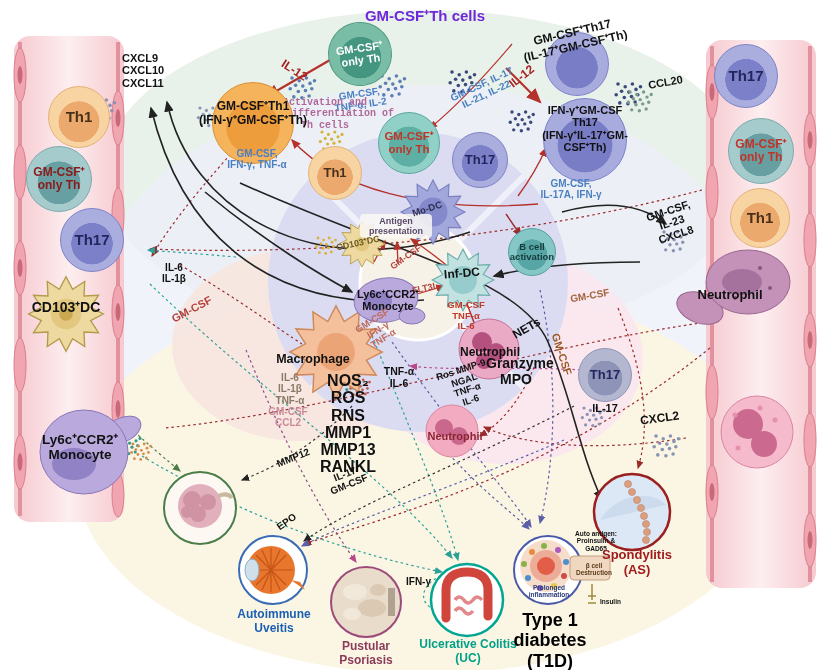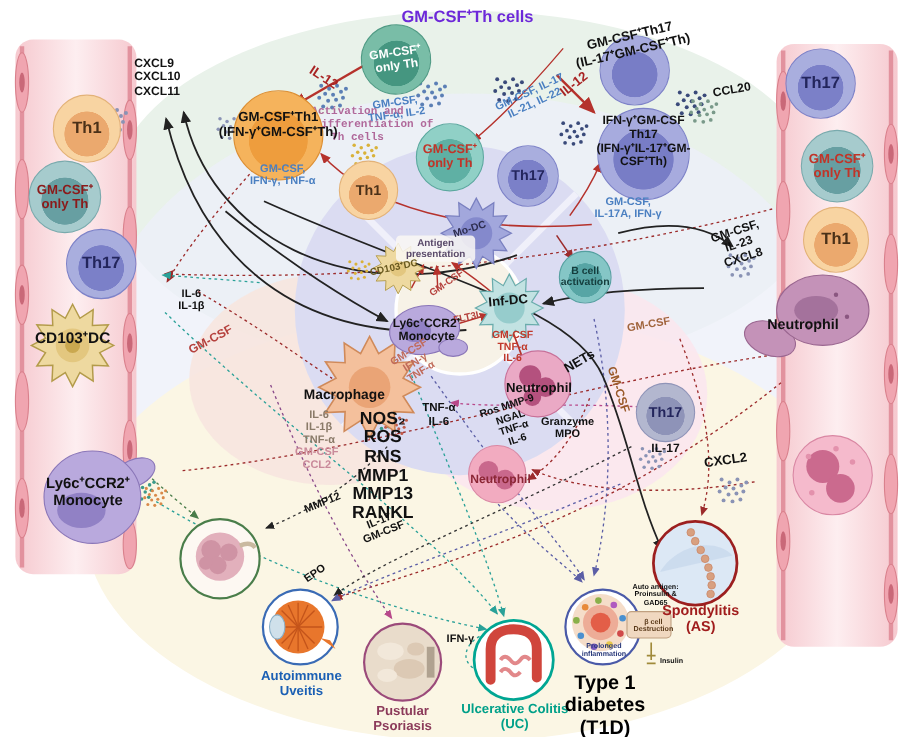--- a/index.html
+++ b/index.html
@@ -389,21 +389,21 @@
 IFN-γ
 TNF-α</div>
 <div class="cell" style="left:508px;top:228px;width:48px;height:48px;font-size:9.5px;color:#143c3c;background:radial-gradient(circle at 50% 56%,#57a5a5 0 44%,#85c6c6 45%);border-color:#55a0a0;">B cell
 activation</div>
 <div class="lbl" style="left:512px;top:322px;font-size:12px;transform:rotate(-30deg);">NETs</div>
 <div class="lbl" style="left:452px;top:346px;width:76px;font-size:12px;">Neutrophil</div>
 <div class="lbl" style="left:428px;top:364px;width:76px;font-size:9.5px;transform:rotate(-18deg);">Ros MMP-9
 NGAL
 TNF-α
 IL-6</div>
-<div class="lbl" style="left:486px;top:378px;width:60px;font-size:10px;">Granzyme
+<div class="lbl" style="left:486px;top:356px;width:60px;font-size:14px;">Granzyme
 MPO</div>
 <div class="lbl" style="left:540px;top:348px;font-size:11px;color:#9a5a2a;transform:rotate(72deg);">GM-CSF</div>
 <div class="lbl" style="left:268px;top:352px;width:90px;font-size:12.5px;">Macrophage</div>
 <div class="lbl" style="left:376px;top:366px;width:46px;font-size:10.5px;">TNF-α
 IL-6</div>
 <div class="lbl" style="left:268px;top:372px;width:44px;font-size:10px;color:#8a7a68;">IL-6
 IL-1β
 TNF-α</div>
 <div class="lbl" style="left:258px;top:406px;width:60px;font-size:10px;color:#c98a9a;">GM-CSF
 CCL2</div>

